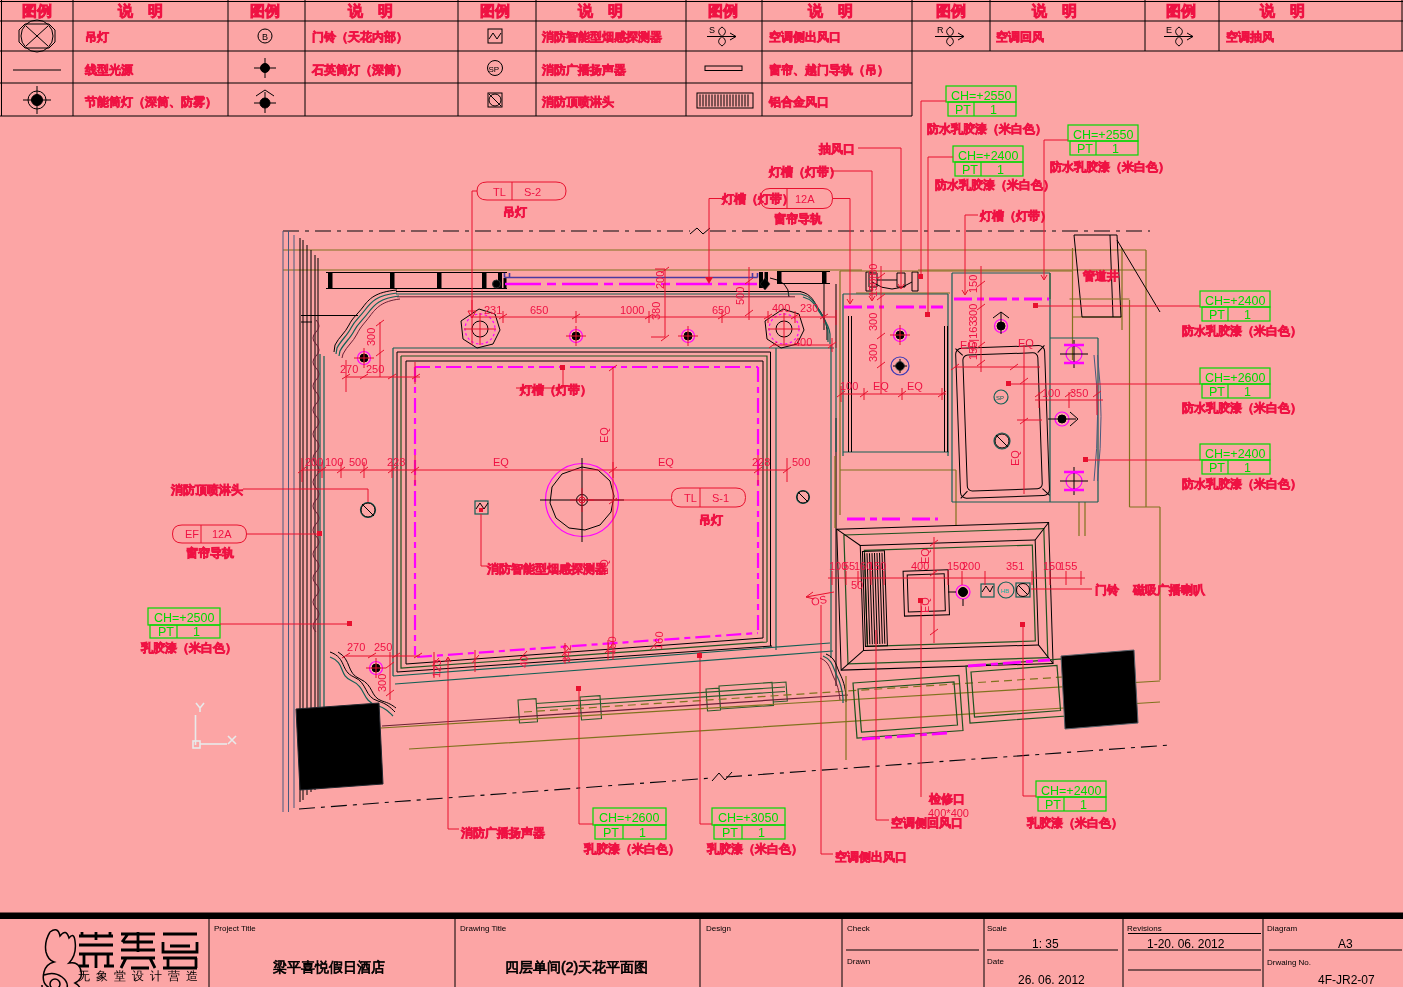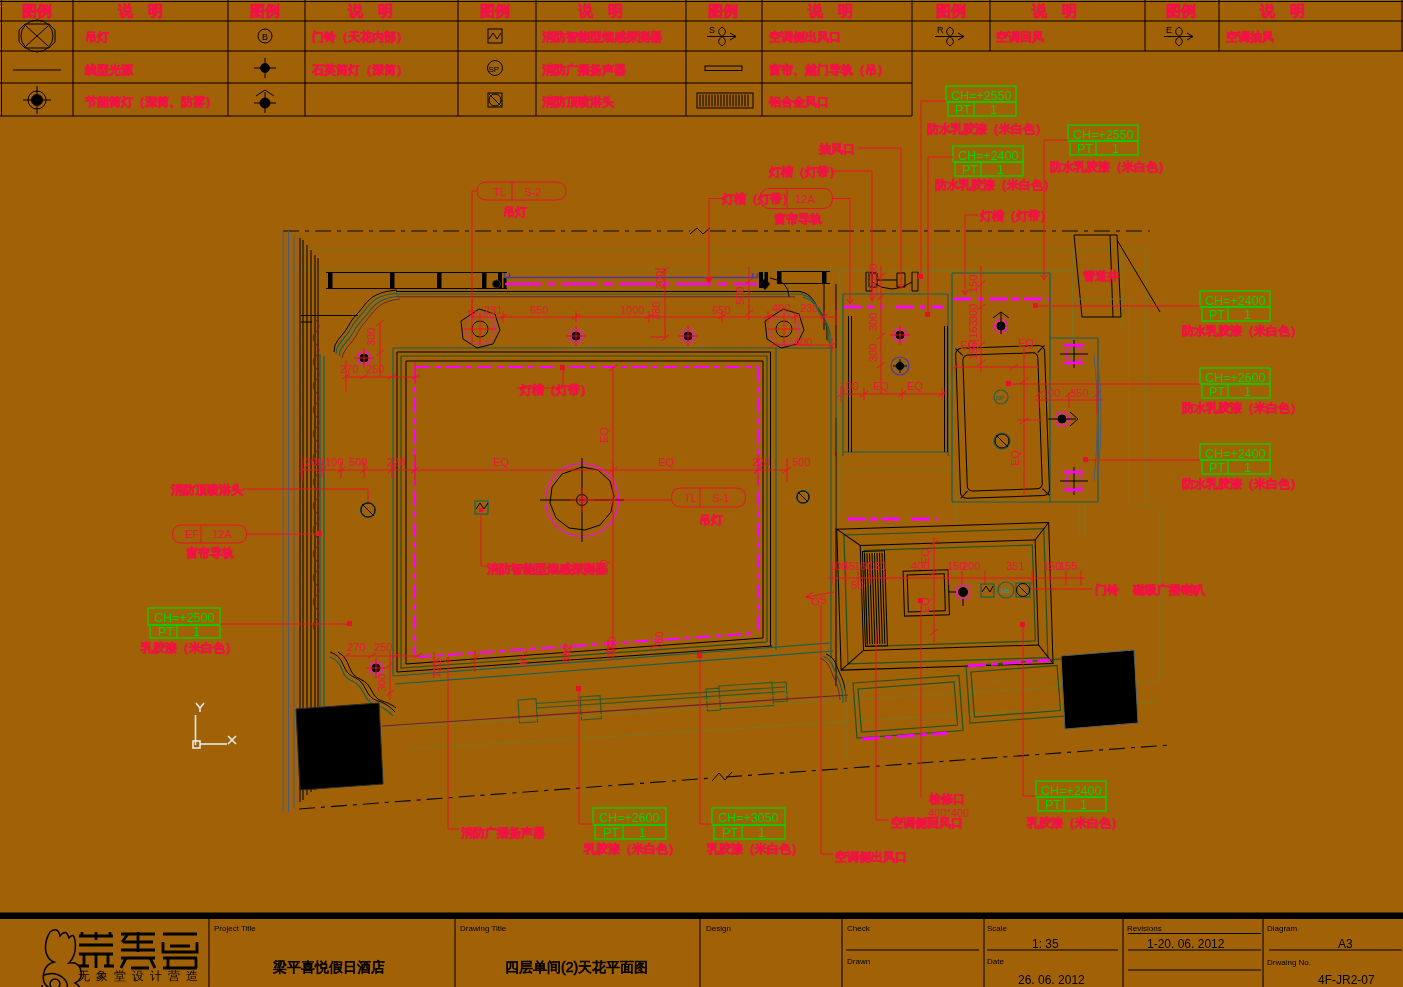--- a/index.html
+++ b/index.html
@@ -1,16 +1,16 @@
 <!DOCTYPE html>
 <html><head>
 <meta charset="utf-8">
 <style>
 html,body{margin:0;padding:0;background:#222831;}
-#page{position:relative;width:1403px;height:987px;background:#a16207;overflow:hidden;}
+#page{position:relative;width:1403px;height:987px;background:#fca5a5;overflow:hidden;}
 svg{position:absolute;left:0;top:0;}
 text{font-family:"Liberation Sans",sans-serif;}
 .k{stroke:#000;fill:none;stroke-width:1}
 .t{stroke:#136056;fill:none;stroke-width:1.2}
 .tg{stroke:#1f521f;fill:none;stroke-width:1.2}
 .ol{stroke:#80721e;fill:none;stroke-width:1.2}
 .bg{stroke:#4a5a7e;fill:none;stroke-width:1}
 .rl{stroke:#e8102e;fill:none;stroke-width:1}
 .m{stroke:#ff00ff;fill:none;stroke-width:2.8;stroke-dasharray:18 5 7 5}
 .m2{stroke:#ff00ff;fill:none;stroke-width:2.2;stroke-dasharray:15 5 6 5}

